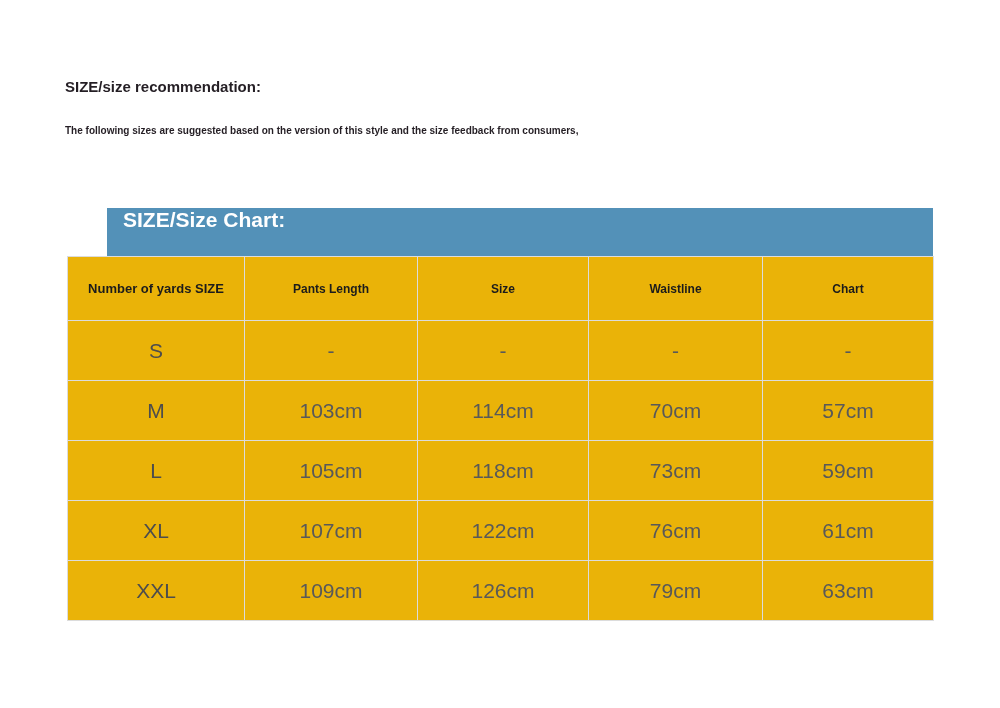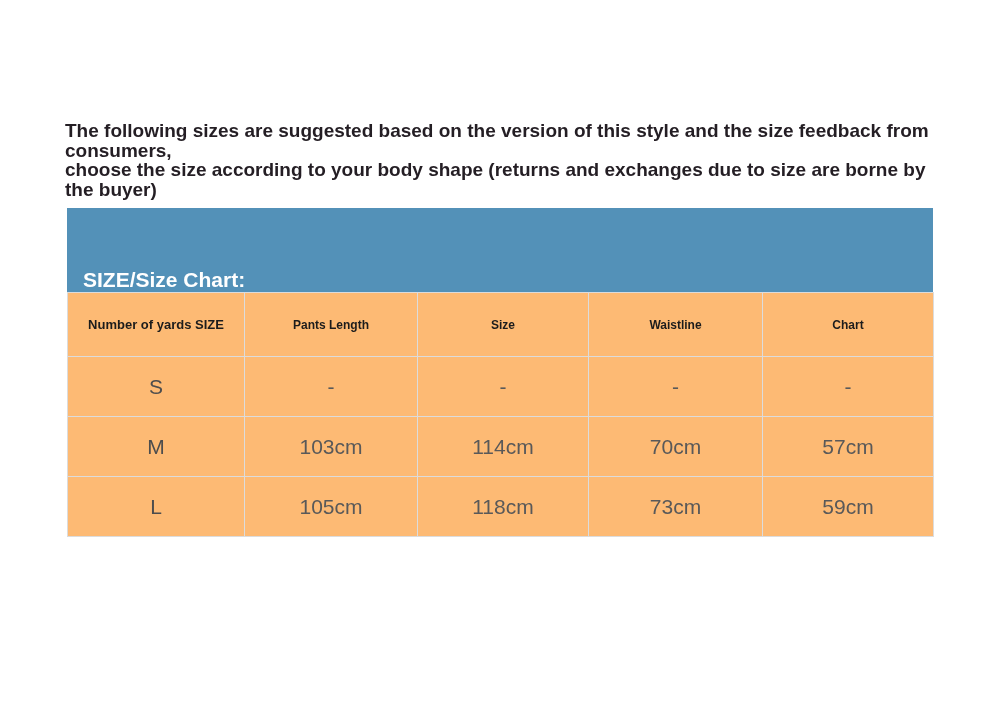--- a/index.html
+++ b/index.html
@@ -18,38 +18,39 @@
     overflow:hidden;
   }
   .page{position:relative;width:1000px;height:708px;}
 
   .section-heading{
     position:absolute;left:65px;top:78px;margin:0;
     font-size:15px;font-weight:bold;color:var(--heading-text);
   }
   .size-note{
     position:absolute;left:65px;top:121px;width:875px;margin:0;
-    font-size:19px;font-weight:bold;color:var(--heading-text);
+    font-size:10px;font-weight:bold;color:var(--heading-text);
     line-height:19.5px;
   }
 
   .chart{
     position:absolute;left:67px;top:208px;width:866px;
   }
   .chart-title-bar{
-    height:84px;background:var(--accent);
-    display:flex;align-items:flex-end;
+    height:48px;background:var(--accent);
+    display:flex;align-items:flex-start;
     padding-left:16px;
+    margin-left:40px;
   }
   .chart-title-bar span{
     color:#ffffff;font-size:21px;font-weight:bold;
   }
   table{
     width:866px;border-collapse:collapse;table-layout:fixed;
-    background:#fdba74;
+    background:#eab308;
   }
   th,td{
     border:1px solid var(--border);
     text-align:center;vertical-align:middle;
     padding:0;
   }
   thead th{
     height:64px;
     font-size:12px;font-weight:bold;color:#1c1c1c;
   }
@@ -58,24 +59,24 @@
     height:60px;
     font-size:21px;font-weight:normal;color:var(--cell-text);
   }
   tbody td.size-cell{color:var(--size-text);}
 </style>
 </head>
 <body>
 
 <div class="page">
 
+  <h2 class="section-heading">SIZE/size recommendation:</h2>
 
   <div class="size-note">
     <div>The following sizes are suggested based on the version of this style and the size feedback from consumers,</div>
-    <div>choose the size according to your body shape (returns and exchanges due to size are borne by the buyer)</div>
   </div>
 
   <div class="chart">
 
     <div class="chart-title-bar">
       <span>SIZE/Size Chart:</span>
     </div>
 
     <table>
       <colgroup>
@@ -109,16 +110,30 @@
           <td>70cm</td>
           <td>57cm</td>
         </tr>
         <tr>
           <td class="size-cell">L</td>
           <td>105cm</td>
           <td>118cm</td>
           <td>73cm</td>
           <td>59cm</td>
         </tr>
+        <tr>
+          <td class="size-cell">XL</td>
+          <td>107cm</td>
+          <td>122cm</td>
+          <td>76cm</td>
+          <td>61cm</td>
+        </tr>
+        <tr>
+          <td class="size-cell">XXL</td>
+          <td>109cm</td>
+          <td>126cm</td>
+          <td>79cm</td>
+          <td>63cm</td>
+        </tr>
       </tbody>
     </table>
   </div>
 </div>
 
 </body></html>

